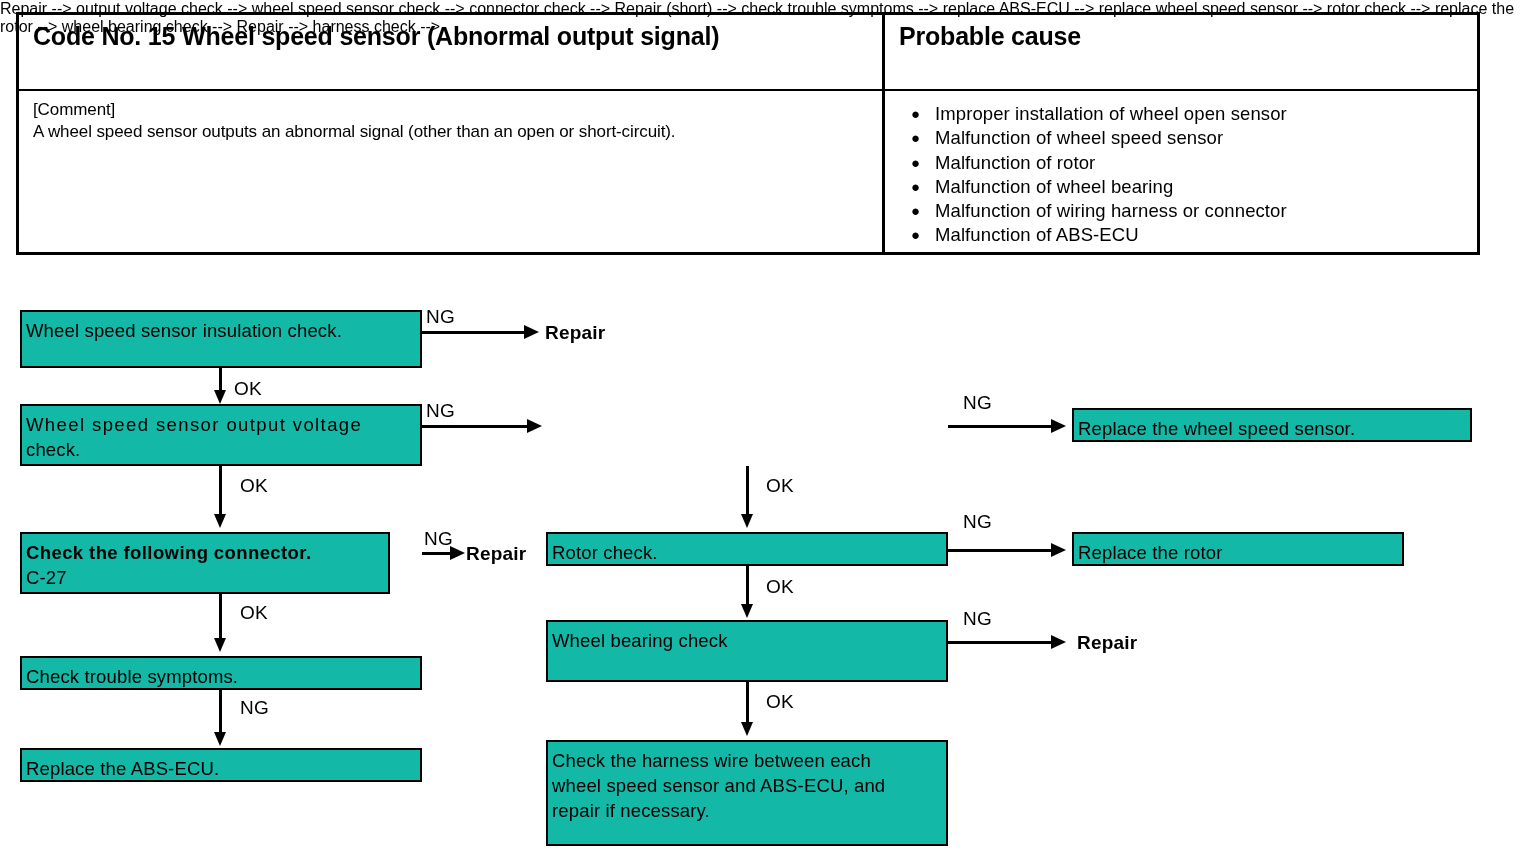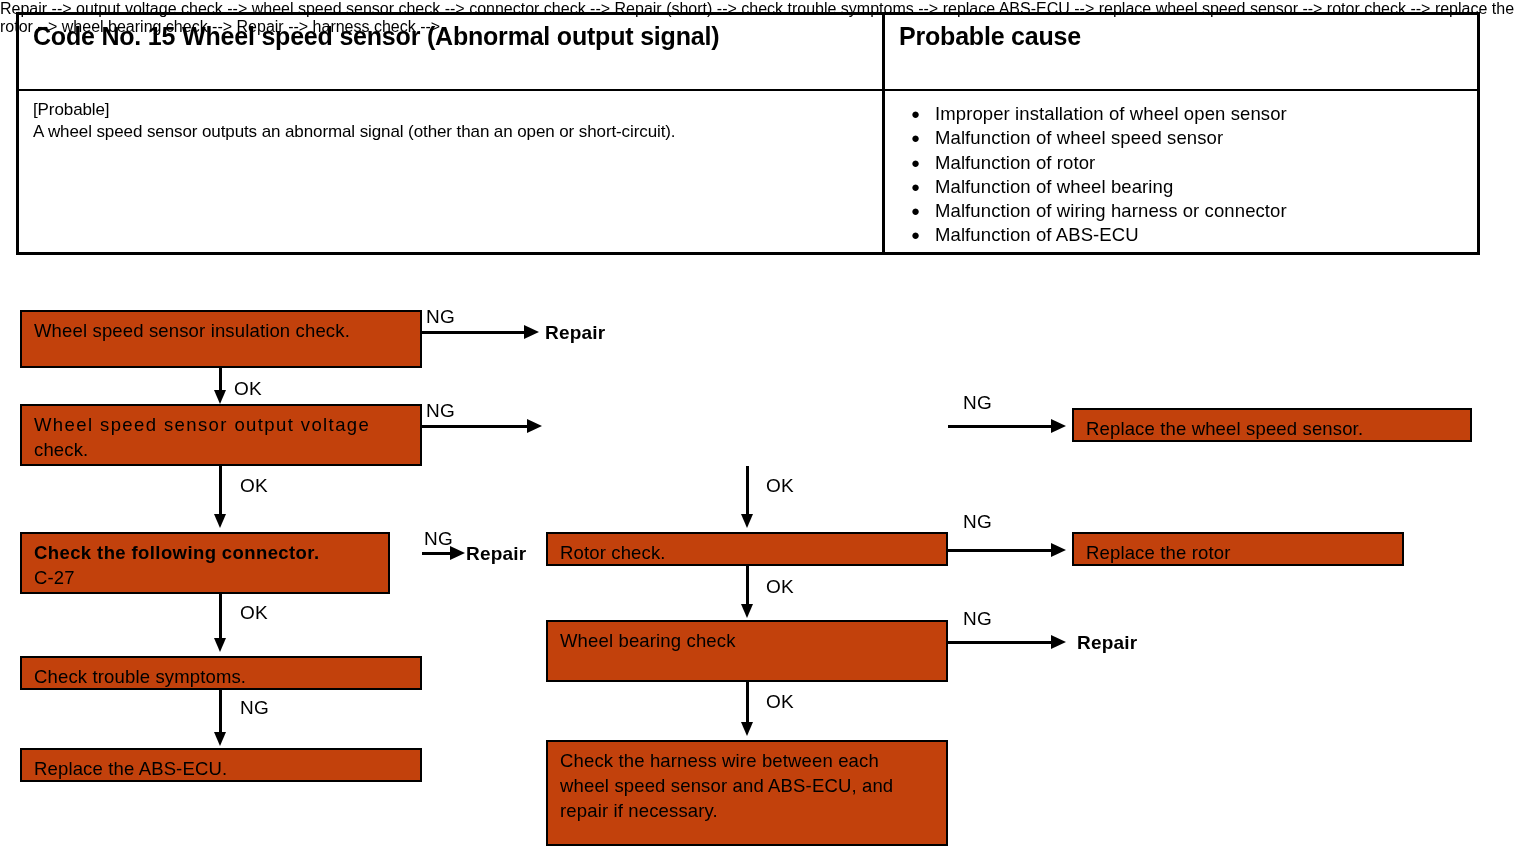--- a/index.html
+++ b/index.html
@@ -86,22 +86,22 @@
     position: absolute;
     left: 0;
     top: 0;
     width: 1520px;
     height: 850px;
   }
   .node {
     position: absolute;
     border: 2.5px solid #000;
     box-sizing: border-box;
-    background: #c2410c;
-    padding: 6px 0 0 12px;
+    background: #14b8a6;
+    padding: 6px 0 0 4px;
     font-size: 18.5px;
     line-height: 25px;
     letter-spacing: 0.15px;
   }
   .node .ln { display: block; white-space: nowrap; }
   .node .ln.bold { font-weight: bold; letter-spacing: 0.4px; }
 
   
   .term {
     position: absolute;
@@ -143,21 +143,21 @@
     border-top: 14px solid #000;
   }
 </style>
 </head>
 <body>
 
 <div id="fault-table">
   <div class="tbl-col-left">
     <div class="tbl-head-cell">Code No. 15 Wheel speed sensor (Abnormal output signal)</div>
     <div class="tbl-body-cell">
-      <span class="comment-line">[Probable]</span><br>
+      <span class="comment-line">[Comment]</span><br>
       <span class="comment-line">A wheel speed sensor outputs an abnormal signal (other than an open or short-circuit).</span>
     </div>
   </div>
   <div class="tbl-col-right">
     <div class="tbl-head-cell">Probable cause</div>
     <div class="tbl-body-cell">
       <ul class="cause-list">
         <li><span class="bullet">●</span><span>Improper installation of wheel open sensor</span></li>
         <li><span class="bullet">●</span><span>Malfunction of wheel speed sensor</span></li>
         <li><span class="bullet">●</span><span>Malfunction of rotor</span></li>

